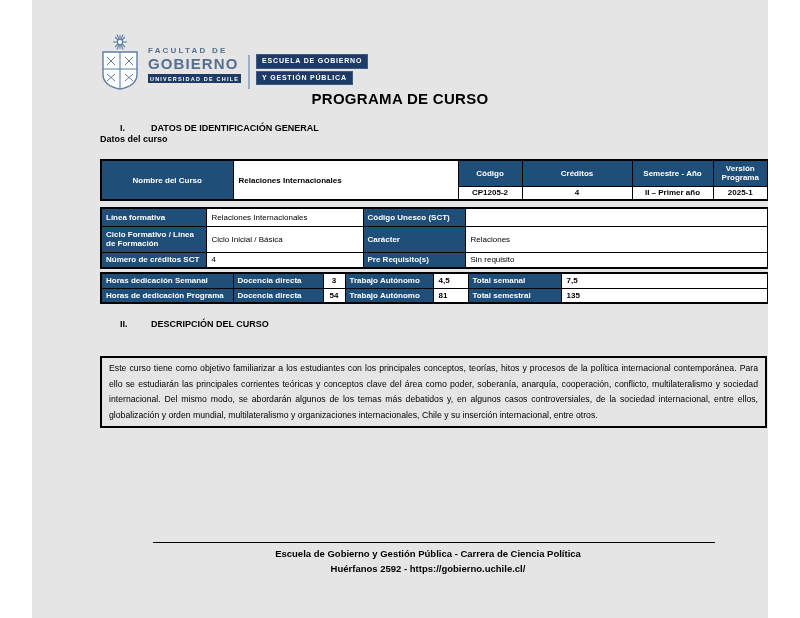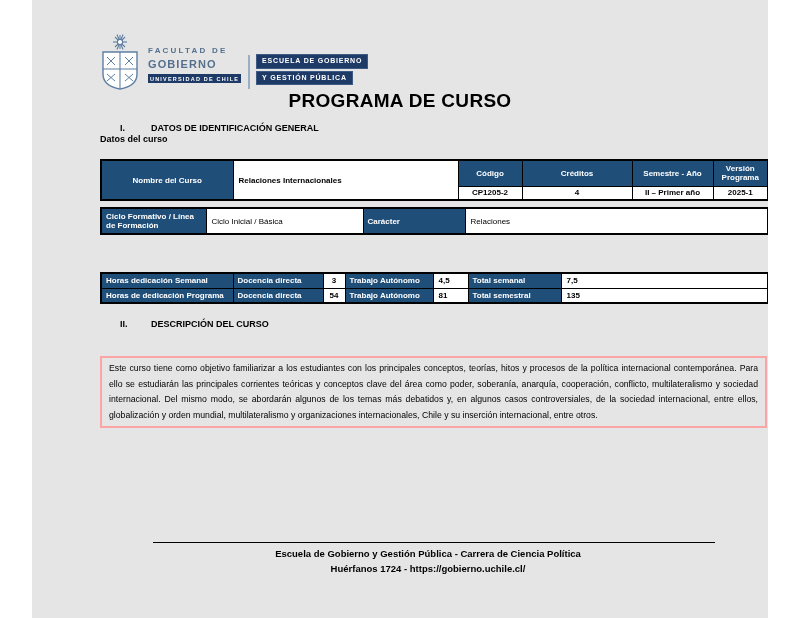--- a/index.html
+++ b/index.html
@@ -8,37 +8,37 @@
   .page {
     position:relative; width:736px; height:618px; background:#e5e5e5;
     overflow:hidden; margin:0 auto;
   }
 
   
   .logo-row { position:absolute; top:33px; left:64px; display:flex; align-items:flex-start; }
   .crest { width:48px; height:58px; }
   .fac-text { margin-left:4px; margin-top:13px; }
   .fac1 { font-size:8px; font-weight:bold; letter-spacing:2.2px; color:#54708E; line-height:10px; }
-  .fac2 { font-size:11px; font-weight:bold; letter-spacing:1.1px; color:#54708E; line-height:16px; }
+  .fac2 { font-size:15px; font-weight:bold; letter-spacing:1.1px; color:#54708E; line-height:16px; }
   .uni-bar {
     margin-top:2px; background:#1E3A66; color:#fff; font-size:5.5px; font-weight:bold;
     letter-spacing:1.2px; text-align:center; padding:1.5px 2px; line-height:6px;
   }
   .logo-divider { width:2px; height:34px; background:#9AAFC6; margin:22px 6px 0 7px; }
   .badge { margin-top:21px; }
   .badge-line {
     display:table; background:#1E3A66; color:#fff; font-size:7px; font-weight:bold;
     letter-spacing:0.8px; padding:2px 5px 2.5px 5px; line-height:8px; margin-bottom:2px;
     border:1px solid #3D5A85;
   }
 
   
   .doc-title {
     position:absolute; top:90px; left:0; width:100%; text-align:center;
-    font-size:19px; font-weight:bold; letter-spacing:0.3px;
+    font-size:15px; font-weight:bold; letter-spacing:0.3px;
   }
   .section-heading { position:absolute; left:88px; display:flex; font-size:9px; font-weight:bold; }
   .section-heading .num { width:31px; }
   .sec1 { top:123px; }
   .sec2 { top:319px; }
   .sub-label { position:absolute; left:68px; top:134px; font-size:9px; font-weight:bold; }
 
   
   table { border-collapse:collapse; table-layout:fixed; width:667px; border:2px solid #000; }
   td { border:1.2px solid #000; font-size:8px; vertical-align:middle; overflow:hidden; }
@@ -53,21 +53,21 @@
   .tbl1 .rowA td { height:26px; }
   .tbl1 .rowB td { height:14px; }
   .tbl2 .r1 td { height:18px; }
   .tbl2 .r2 td { height:26px; }
   .tbl2 .r3 td { height:16px; }
   .tbl3 td { height:15px; }
 
   
   .desc-box {
     position:absolute; top:356px; left:68px; width:667px;
-    border:2px solid #fca5a5; padding:3px 7px; font-size:8.7px; line-height:15.6px;
+    border:2px solid #000000; padding:3px 7px; font-size:8.7px; line-height:15.6px;
     text-align:justify;
   }
 
   
   .footer-rule { position:absolute; top:542px; left:121px; width:562px; border-top:1.6px solid #000; }
   .footer-text { position:absolute; top:546px; left:16px; width:100%; text-align:center;
     font-size:9.5px; font-weight:bold; line-height:15px;padding-left:24px; }
 </style>
 </head>
 <body>
@@ -144,25 +144,37 @@
     </table>
 
   <table class="tbl2">
     <colgroup>
       <col style="width:105px">
         <col style="width:157px">
         <col style="width:102px">
         <col style="width:303px">
     </colgroup>
     <tbody>
+        <tr class="r1">
+      <td class="hdr-left">Línea formativa</td>
+      <td class="val-left">Relaciones Internacionales</td>
+      <td class="hdr-left">Código Unesco (SCT)</td>
+      <td class="val-left"></td>
+    </tr>
     <tr class="r2">
       <td class="hdr-left">Ciclo Formativo / Línea de Formación</td>
       <td class="val-left">Ciclo Inicial / Básica</td>
       <td class="hdr-left">Carácter</td>
       <td class="val-left">Relaciones</td>
+    </tr>
+    <tr class="r3">
+      <td class="hdr-left">Número de créditos SCT</td>
+      <td class="val-left">4</td>
+      <td class="hdr-left">Pre Requisito(s)</td>
+      <td class="val-left">Sin requisito</td>
     </tr>
   </tbody>
     </table>
 
   <table class="tbl3">
     <colgroup>
       <col style="width:132px">
         <col style="width:90px">
         <col style="width:22px">
       <col style="width:88px">
@@ -195,16 +207,16 @@
   <div class="section-heading sec2">
     <span class="num">II.</span>
     <span>DESCRIPCIÓN DEL CURSO</span>
   </div>
 
   <div class="desc-box">Este curso tiene como objetivo familiarizar a los estudiantes con los principales conceptos, teorías, hitos y procesos de la política internacional contemporánea. Para ello se estudiarán las principales corrientes teóricas y conceptos clave del área como poder, soberanía, anarquía, cooperación, conflicto, multilateralismo y sociedad internacional. Del mismo modo, se abordarán algunos de los temas más debatidos y, en algunos casos controversiales, de la sociedad internacional, entre ellos, globalización y orden mundial, multilateralismo y organizaciones internacionales, Chile y su inserción internacional, entre otros.</div>
 
   <div class="footer-rule"></div>
   <div class="footer-text">
     <div>Escuela de Gobierno y Gestión Pública - Carrera de Ciencia Política</div>
-    <div>Huérfanos 1724 - https://gobierno.uchile.cl/</div>
+    <div>Huérfanos 2592 - https://gobierno.uchile.cl/</div>
   </div>
 
 </div>
 
 </body></html>

